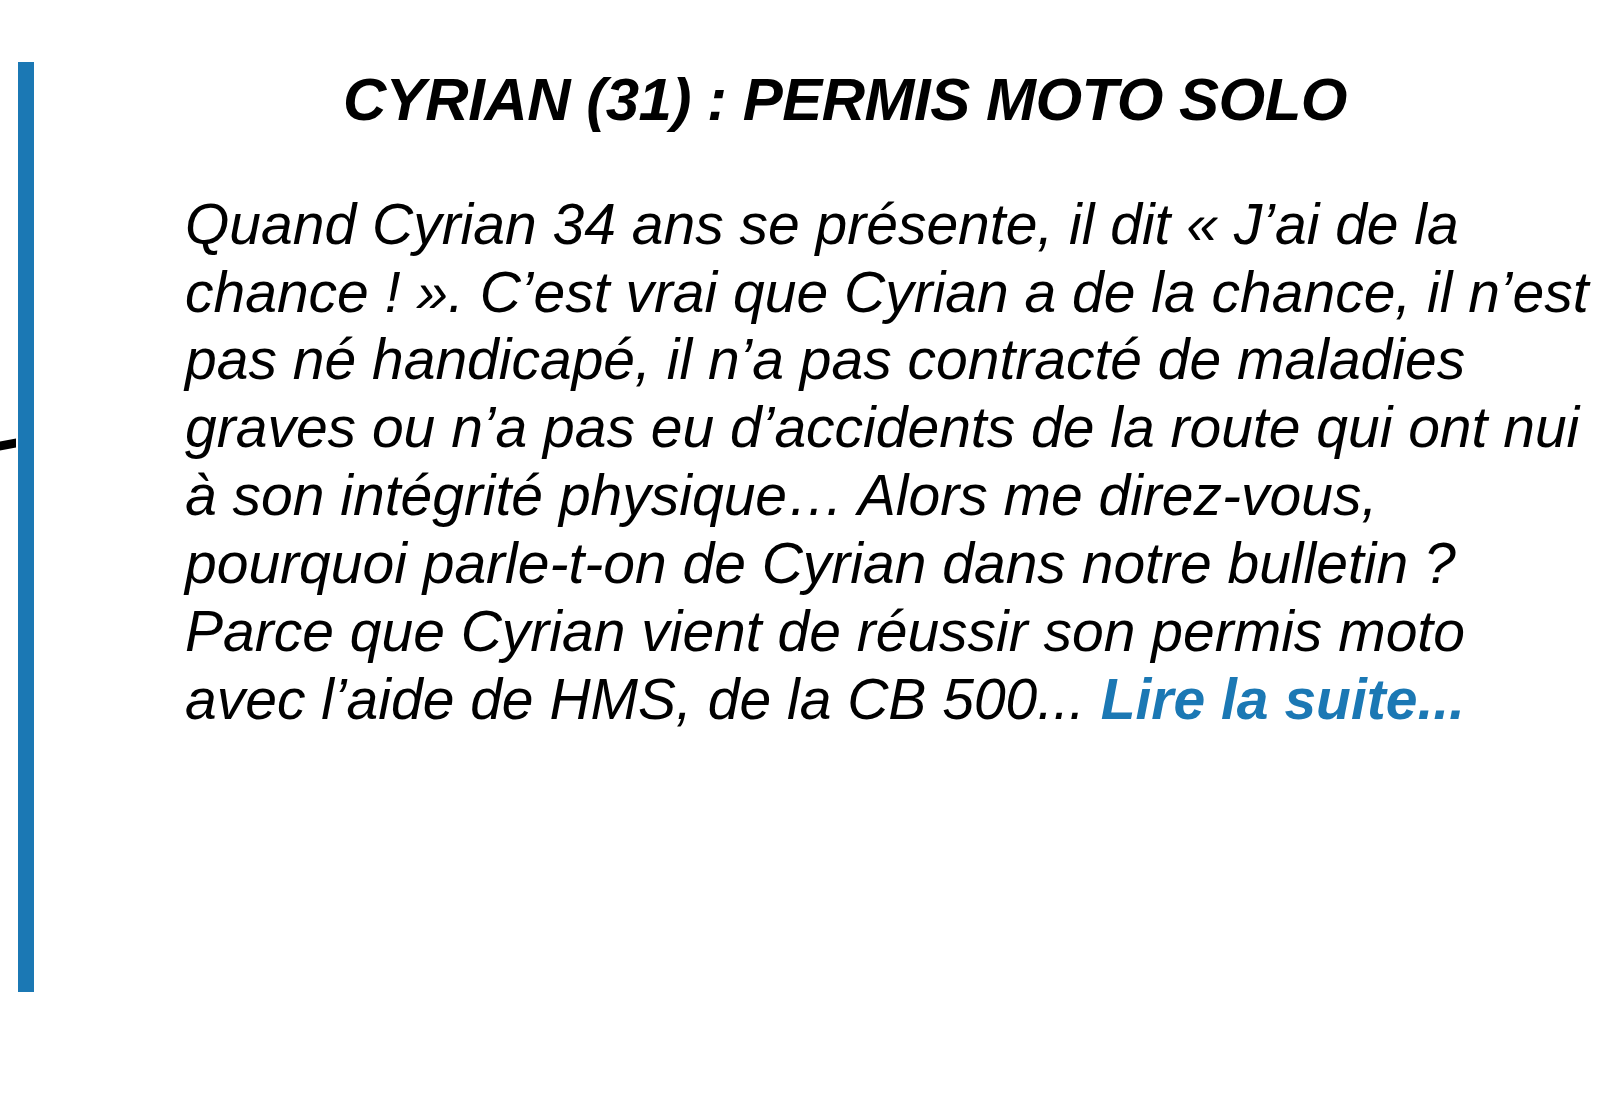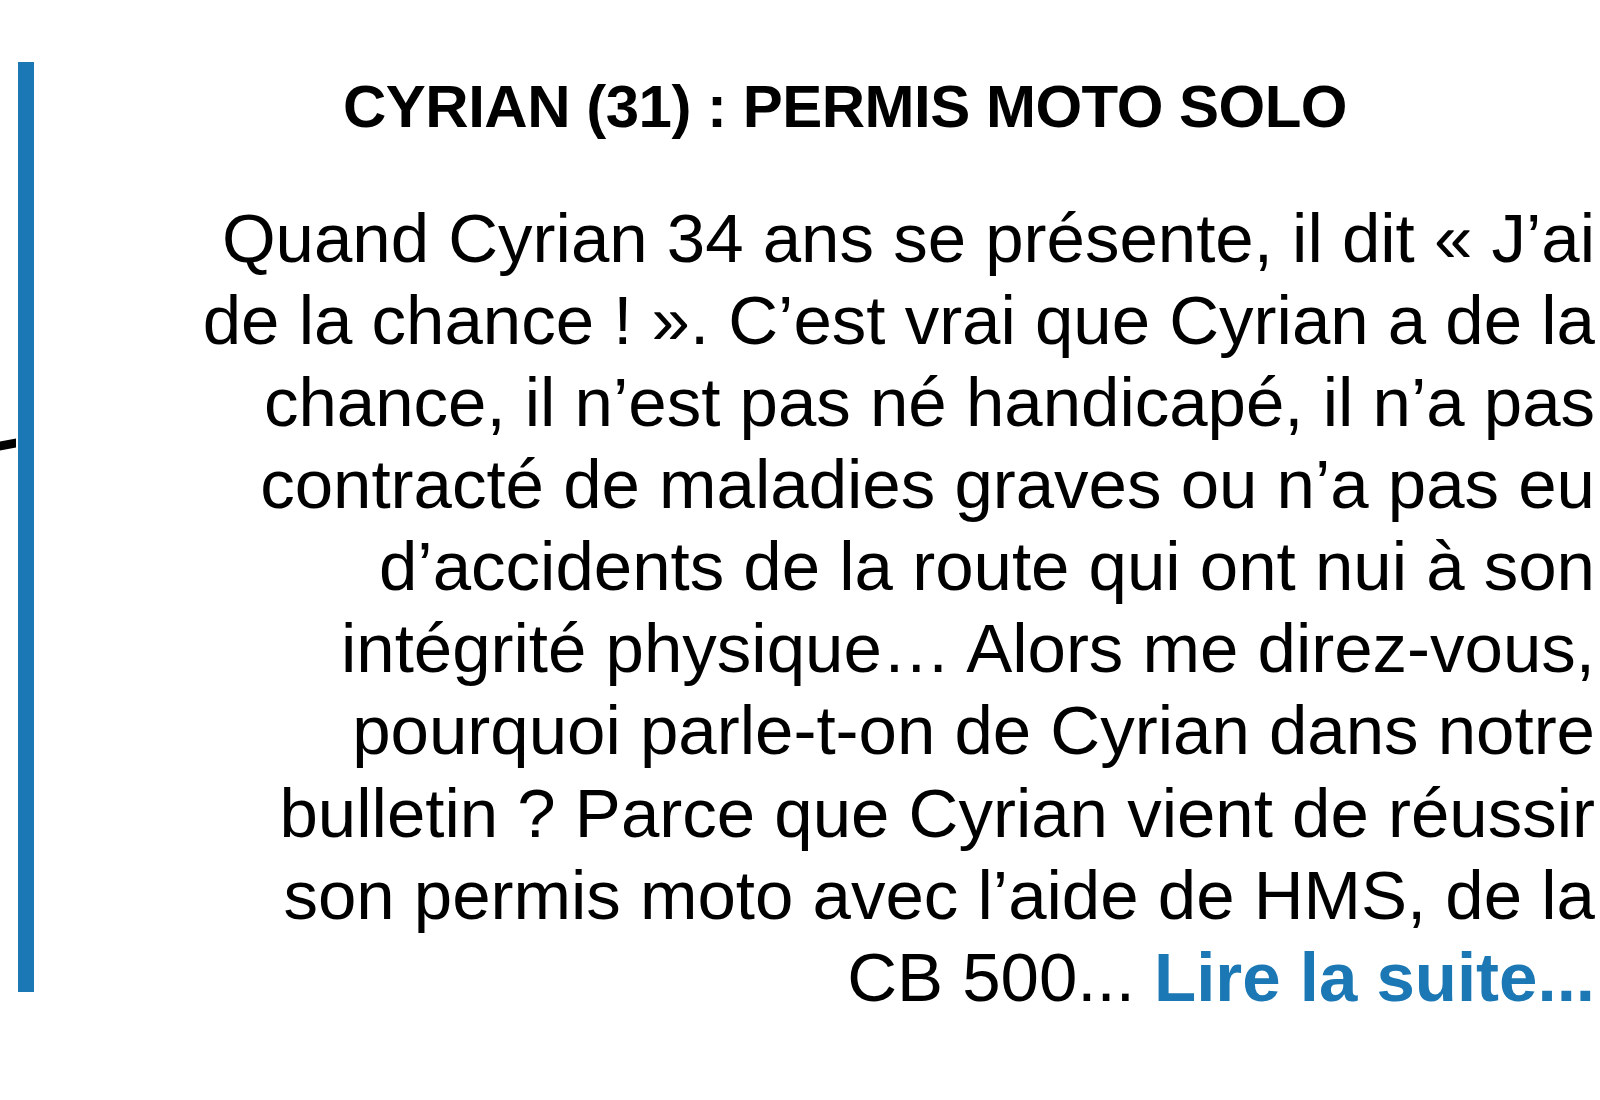--- a/index.html
+++ b/index.html
@@ -35,43 +35,44 @@
     left: 0px;
     top: 440px;
     width: 16px;
     height: 9px;
     background: #000000;
     transform: skewY(-10deg);
   }
   .content {
     position: absolute;
     left: 185px;
-    top: 7px;
+    top: 0;
     width: 1400px;
     height: 1020px;
+    font-style: italic;
   }
   .title {
     margin: 0;
     padding-top: 68px;
     font-size: 60px;
     font-weight: bold;
     letter-spacing: -0.5px;
     text-align: center;
     line-height: 1.08;
     color: #000000;
     width: 1320px;
   }
   .body-text {
     margin: 0;
     padding-top: 58px;
-    font-size: 69px;
+    font-size: 57px;
     line-height: 1.19;
     color: #000000;
     width: 1410px;
-    text-align: right;
+    text-align: left;
     word-spacing: 0px;
   }
   .read-more {
     color: #1b78b4;
     font-weight: bold;
     text-decoration: none;
     white-space: nowrap;
   }
 </style>
 </head>

